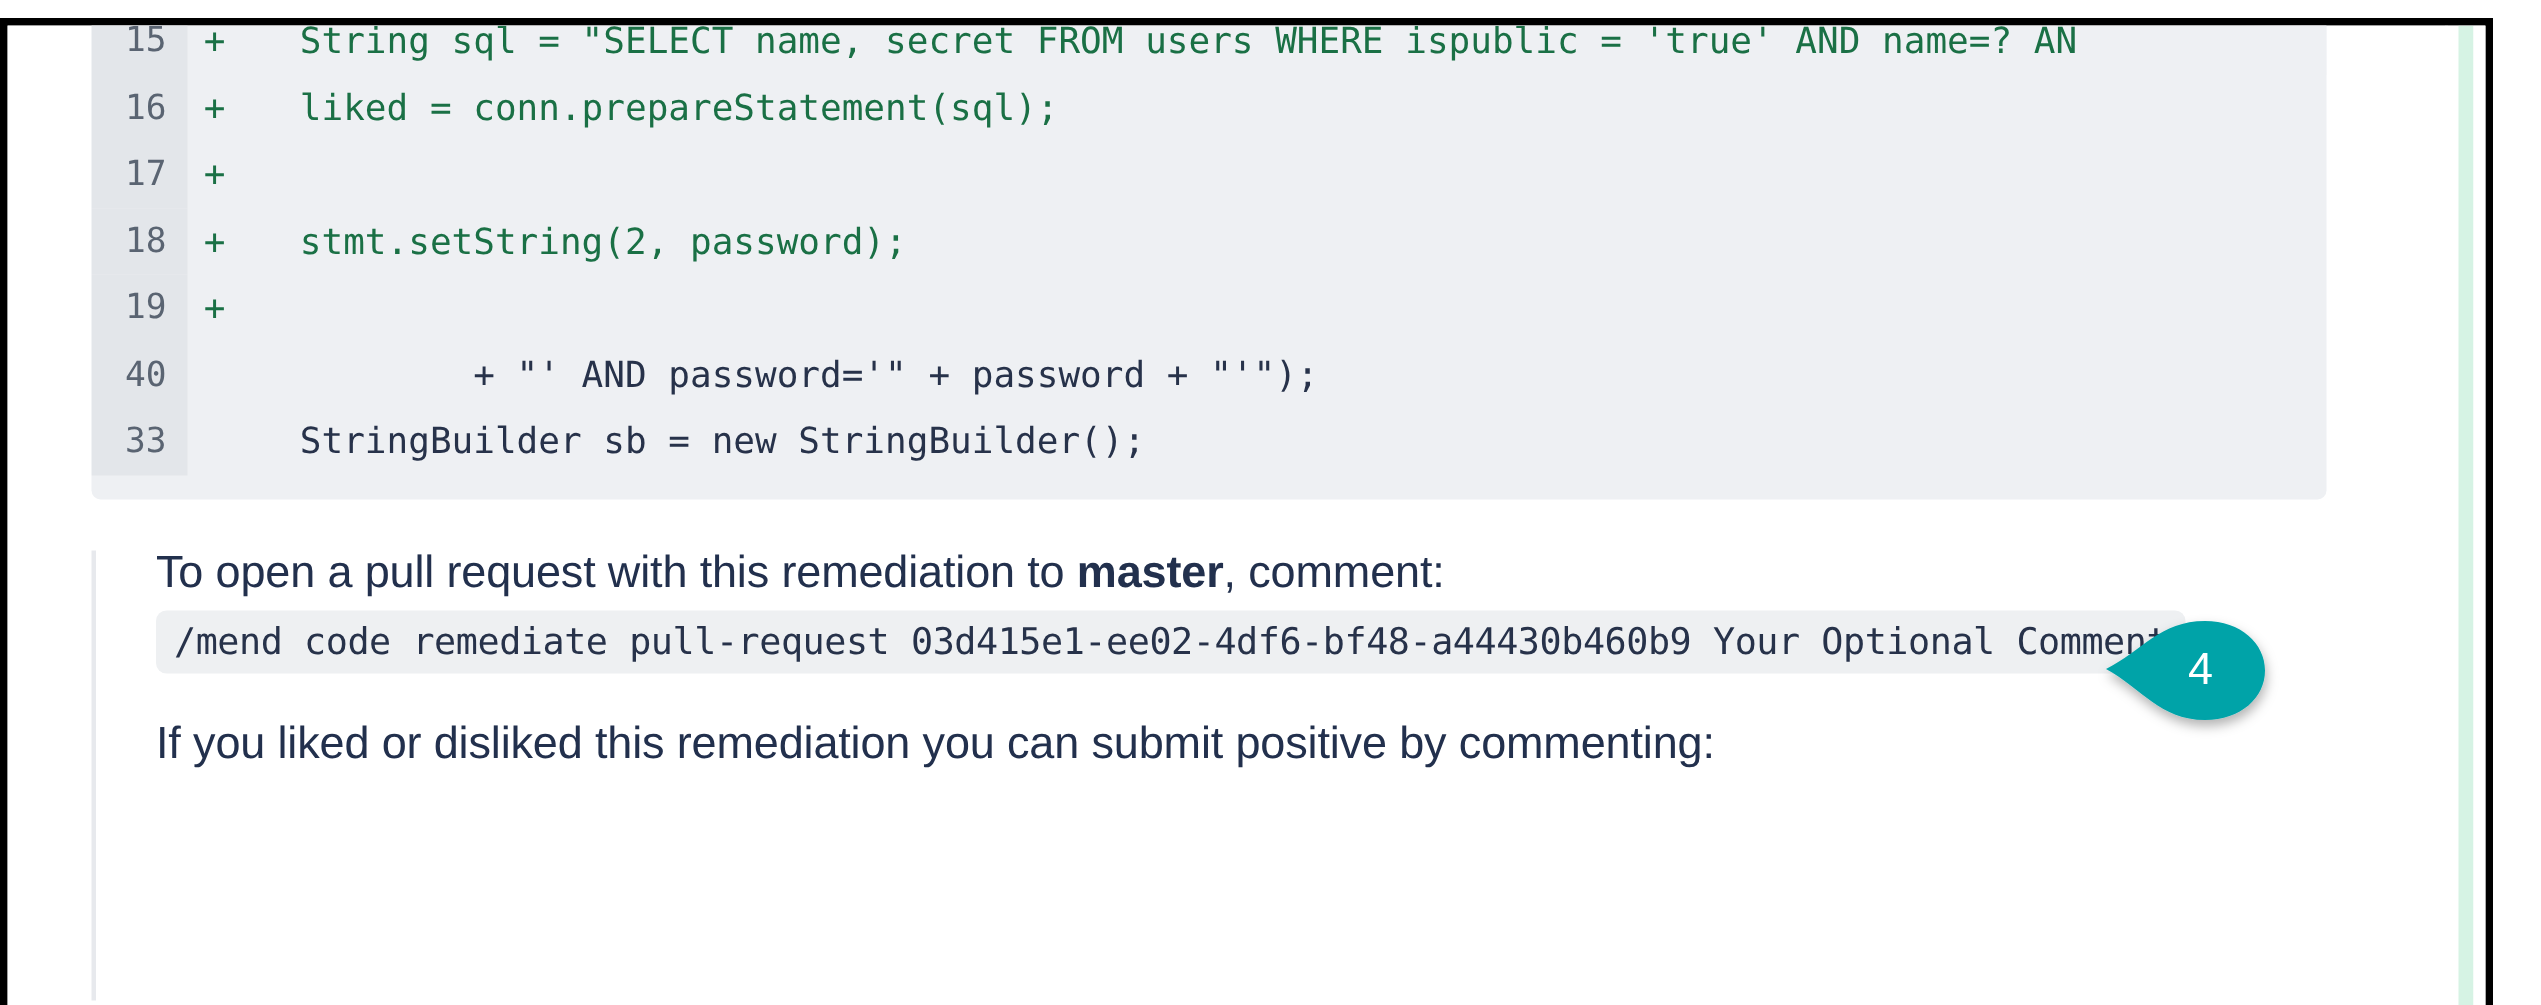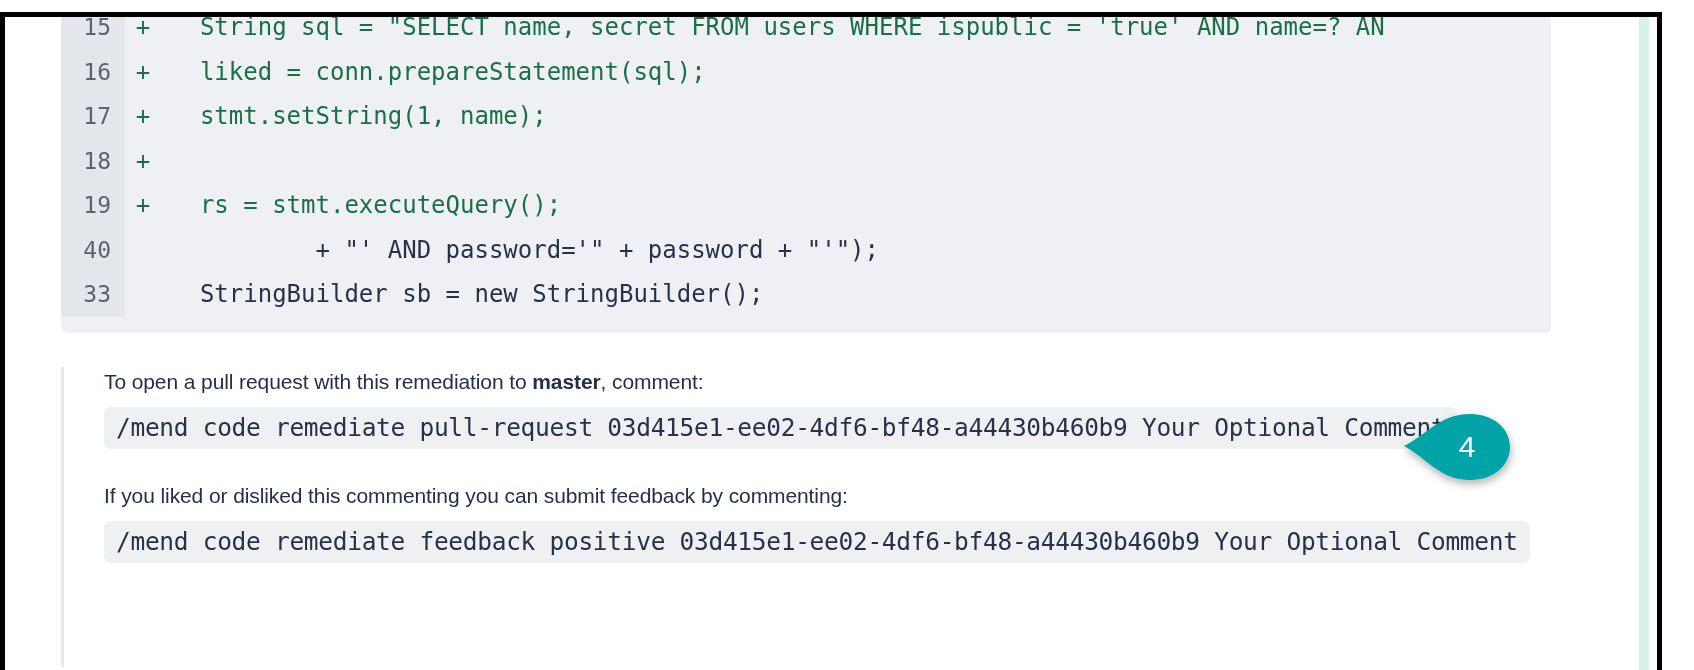--- a/index.html
+++ b/index.html
@@ -106,21 +106,21 @@
     left: 0;
     top: 0;
     width: 3px;
     height: 300px;
     background: #e7e9ed;
   }
   .para {
     margin: 0;
     padding: 0 0 0 43px;
     color: #22304d;
-    font-size: 21px;
+    font-size: 30px;
     line-height: 30px;
     font-family: "Liberation Sans", sans-serif;
     letter-spacing: -0.1px;
   }
   .para b { font-weight: bold; }
 
   .cmd {
     margin-left: 43px;
     background: #eef0f2;
     border-radius: 7px;
@@ -205,32 +205,31 @@
 
       <div class="diff-row">
         <span class="ln">16</span>
         <span class="marker">+</span>
         <span class="code add">  liked = conn.prepareStatement(sql);</span>
       </div>
 
       <div class="diff-row">
         <span class="ln">17</span>
         <span class="marker">+</span>
-        <span class="code add">  stmt.setString(1, name);</span>
       </div>
 
       <div class="diff-row">
         <span class="ln">18</span>
         <span class="marker">+</span>
+        <span class="code add">  stmt.setString(2, password);</span>
       </div>
 
       <div class="diff-row">
         <span class="ln">19</span>
         <span class="marker">+</span>
-        <span class="code add">  rs = stmt.executeQuery();</span>
       </div>
 
       <div class="diff-row">
         <span class="ln">40</span>
         <span class="marker"></span>
         <span class="code ctx">          + "' AND password='" + password + "'");</span>
       </div>
 
       <div class="diff-row">
         <span class="ln">33</span>
@@ -245,25 +244,24 @@
       <div id="left-rail"></div>
 
       <p class="para"><span>To open a pull request with this remediation to </span><b>master</b><span>, comment:</span></p>
 
       <div class="spacer-c"></div>
 
       <div><code class="cmd">/mend code remediate pull-request 03d415e1-ee02-4df6-bf48-a44430b460b9 Your Optional Comment</code></div>
 
       <div class="spacer-a"></div>
 
-      <p class="para">If you liked or disliked this commenting you can submit feedback by commenting:</p>
+      <p class="para">If you liked or disliked this remediation you can submit positive by commenting:</p>
 
       <div class="spacer-c"></div>
 
-      <div><code class="cmd">/mend code remediate feedback positive 03d415e1-ee02-4df6-bf48-a44430b460b9 Your Optional Comment</code></div>
 
       <div style="height:3px"></div>
 
     </div>
 
     <div id="callout">
       <svg width="110" height="70" viewBox="0 0 110 70" xmlns="http://www.w3.org/2000/svg">
         <defs>
           <filter id="pinshadow" x="-40%" y="-40%" width="200%" height="200%">
             <feDropShadow dx="1" dy="4" stdDeviation="4" flood-color="#000000" flood-opacity="0.30"></feDropShadow>

